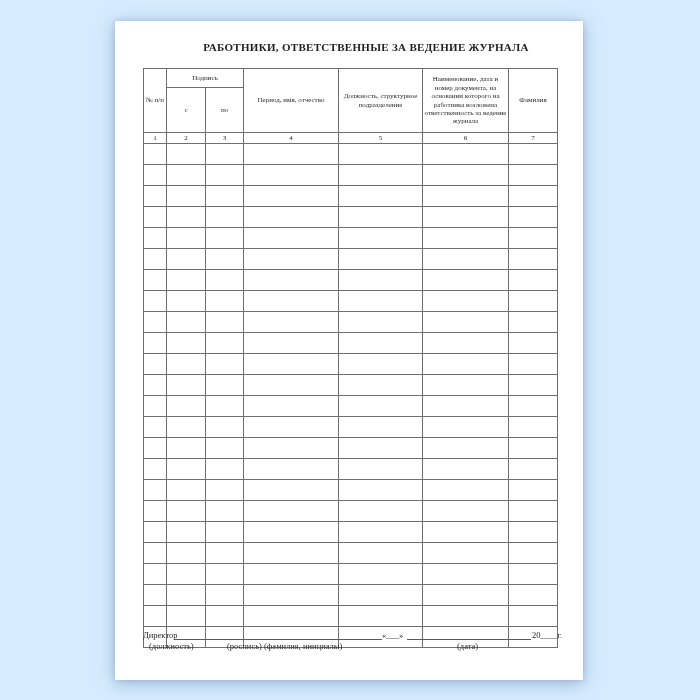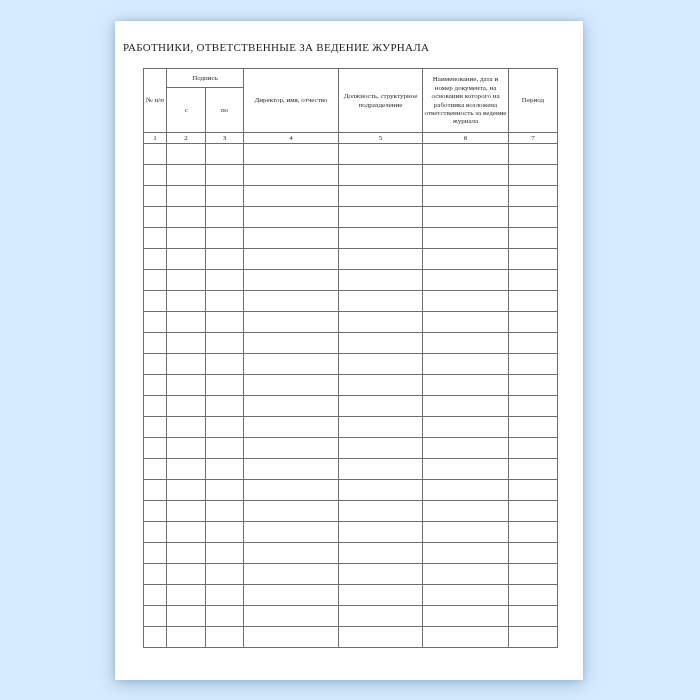--- a/index.html
+++ b/index.html
@@ -7,22 +7,22 @@
     width:700px;height:700px;position:relative;overflow:hidden;
     background:#d6ebfd;
     font-family:"Liberation Serif","DejaVu Serif",serif;
   }
   .page{
     position:absolute;left:115px;top:21px;width:468px;height:659px;
     background:#ffffff;
     box-shadow:0 3px 16px rgba(100,135,175,0.55), 0 0 4px rgba(120,150,185,0.35);
   }
   .title{
-    position:absolute;top:20px;left:8px;width:100%;
-    text-align:left;font-weight:normal;font-size:11px;letter-spacing:0.3px;
+    position:absolute;top:20px;left:17px;width:100%;
+    text-align:center;font-weight:bold;font-size:11px;letter-spacing:0.3px;
     color:#1e1e1e;white-space:nowrap;
   }
   table.journal{
     position:absolute;left:28px;top:47px;width:414px;
     border-collapse:collapse;table-layout:fixed;
   }
   table.journal td{
     border:1px solid #6e6e6e;
     padding:0 1px;margin:0;
     text-align:center;vertical-align:middle;
@@ -64,24 +64,24 @@
         <col style="width:38px">
       <col style="width:95px">
         <col style="width:84px">
         <col style="width:86px">
       <col style="width:49px">
     </colgroup>
     <tbody>
       <tr class="h-top">
         <td rowspan="2">№ п/п</td>
         <td colspan="2">Подпись</td>
-        <td rowspan="2">Директор, имя, отчество</td>
+        <td rowspan="2">Период, имя, отчество</td>
         <td rowspan="2">Должность, структурное подразделение</td>
         <td rowspan="2">Наименование, дата и номер документа, на основании которого на работника возложена ответственность за ведение журнала</td>
-        <td rowspan="2">Период</td>
+        <td rowspan="2">Фамилия</td>
       </tr>
       <tr class="h-sub">
         <td>с</td>
         <td>по</td>
       </tr>
       <tr class="h-nums">
         <td>1</td>
         <td>2</td>
         <td>3</td>
         <td>4</td>
@@ -303,14 +303,24 @@
           <td></td>
           <td></td>
           <td></td>
           <td></td>
           <td></td>
           <td></td>
         </tr>
       </tbody>
   </table>
 
+  <div class="footer">
+    <span class="f-director">Директор</span>
+    <div class="blank-line f-line1"></div>
+    <span class="f-quote">«___»</span>
+    <div class="blank-line f-line2"></div>
+    <span class="f-year">20____г.</span>
+    <span class="f-pos">(должность)</span>
+    <span class="f-sign">(роспись) (фамилия, инициалы)</span>
+    <span class="f-date">(дата)</span>
+  </div>
 
 </div>
 
 </body></html>

